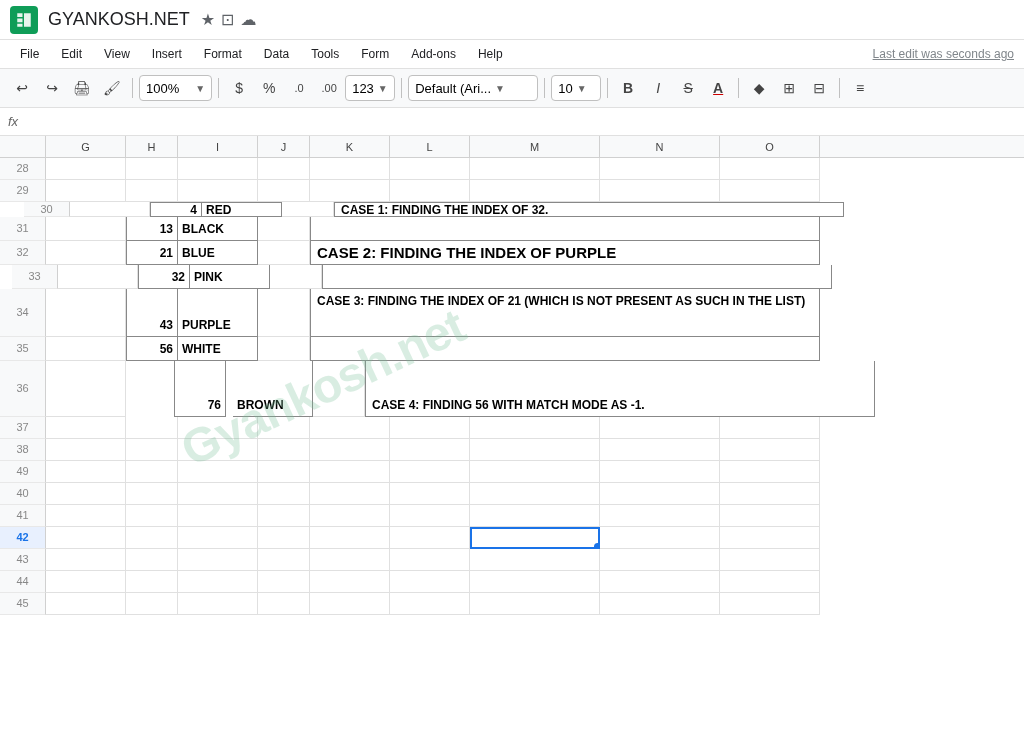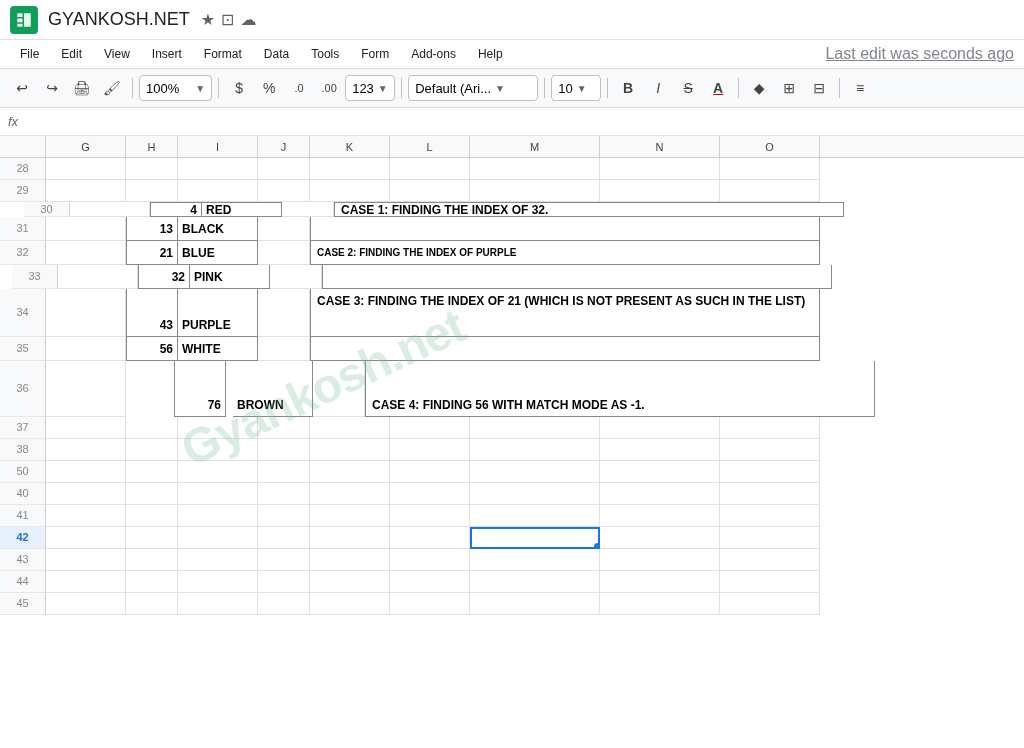--- a/index.html
+++ b/index.html
@@ -20,21 +20,21 @@
 
     
     #menu-bar {
       display: flex; align-items: center; height: 28px; padding: 0 10px;
       background: #fff; gap: 2px;
     }
     .menu-item {
       padding: 2px 10px; font-size: 12px; color: #202124; cursor: pointer;
       border-radius: 4px;
     }
-    .last-edit { margin-left: auto; font-size: 16px; color: #80868b; text-decoration: underline; cursor: pointer; }
+    .last-edit { margin-left: auto; font-size: 12px; color: #80868b; text-decoration: underline; cursor: pointer; }
 
     
     #toolbar {
       display: flex; align-items: center; height: 40px; padding: 0 8px;
       background: #f8f9fa; border-top: 1px solid #e0e0e0; border-bottom: 1px solid #e0e0e0;
       gap: 2px;
     }
     .tb-btn {
       display: flex; align-items: center; justify-content: center;
       min-width: 28px; height: 28px; border-radius: 4px; cursor: pointer;
@@ -258,21 +258,21 @@
       <div class="cell col-J"></div>
       <div class="cell" style="width:calc(80px + 80px + 130px + 120px + 100px); min-width:calc(80px + 80px + 130px + 120px + 100px); border:1px solid #888; border-top:none;"></div>
     </div>
 
     <div class="grid-row row-h24" style="height:24px;">
       <div class="row-num">32</div>
       <div class="cell col-G"></div>
       <div class="cell col-H num bold-text" style="border:1px solid #888; border-top:none;">21</div>
       <div class="cell col-I bold-text" style="border:1px solid #888; border-left:none; border-top:none;">BLUE</div>
       <div class="cell col-J"></div>
-      <div class="cell bold-text" style="width:calc(80px + 80px + 130px + 120px + 100px); min-width:calc(80px + 80px + 130px + 120px + 100px); border:1px solid #888; border-top:none; padding:0 6px; font-size:10px; font-weight:bold;">CASE 2: FINDING THE INDEX OF PURPLE</div>
+      <div class="cell bold-text" style="width:calc(80px + 80px + 130px + 120px + 100px); min-width:calc(80px + 80px + 130px + 120px + 100px); border:1px solid #888; border-top:none; padding:0 6px; font-size:15px; font-weight:bold;">CASE 2: FINDING THE INDEX OF PURPLE</div>
     </div>
 
     <div class="grid-row row-h24" style="height:24px;margin-left:12px;">
       <div class="row-num">33</div>
       <div class="cell col-G"></div>
       <div class="cell col-H num bold-text" style="border:1px solid #888; border-top:none;">32</div>
       <div class="cell col-I bold-text" style="border:1px solid #888; border-left:none; border-top:none;">PINK</div>
       <div class="cell col-J"></div>
       <div class="cell" style="width:calc(80px + 80px + 130px + 120px + 100px); min-width:calc(80px + 80px + 130px + 120px + 100px); border:1px solid #888; border-top:none;"></div>
     </div>
@@ -324,21 +324,21 @@
       <div class="cell col-I"></div>
       <div class="cell col-J"></div>
       <div class="cell col-K"></div>
       <div class="cell col-L"></div>
       <div class="cell col-M"></div>
       <div class="cell col-N"></div>
       <div class="cell col-O"></div>
     </div>
 
     <div class="grid-row row-h22">
-      <div class="row-num">50</div>
+      <div class="row-num">49</div>
       <div class="cell col-G"></div>
       <div class="cell col-H"></div>
       <div class="cell col-I"></div>
       <div class="cell col-J"></div>
       <div class="cell col-K"></div>
       <div class="cell col-L"></div>
       <div class="cell col-M"></div>
       <div class="cell col-N"></div>
       <div class="cell col-O"></div>
     </div>

